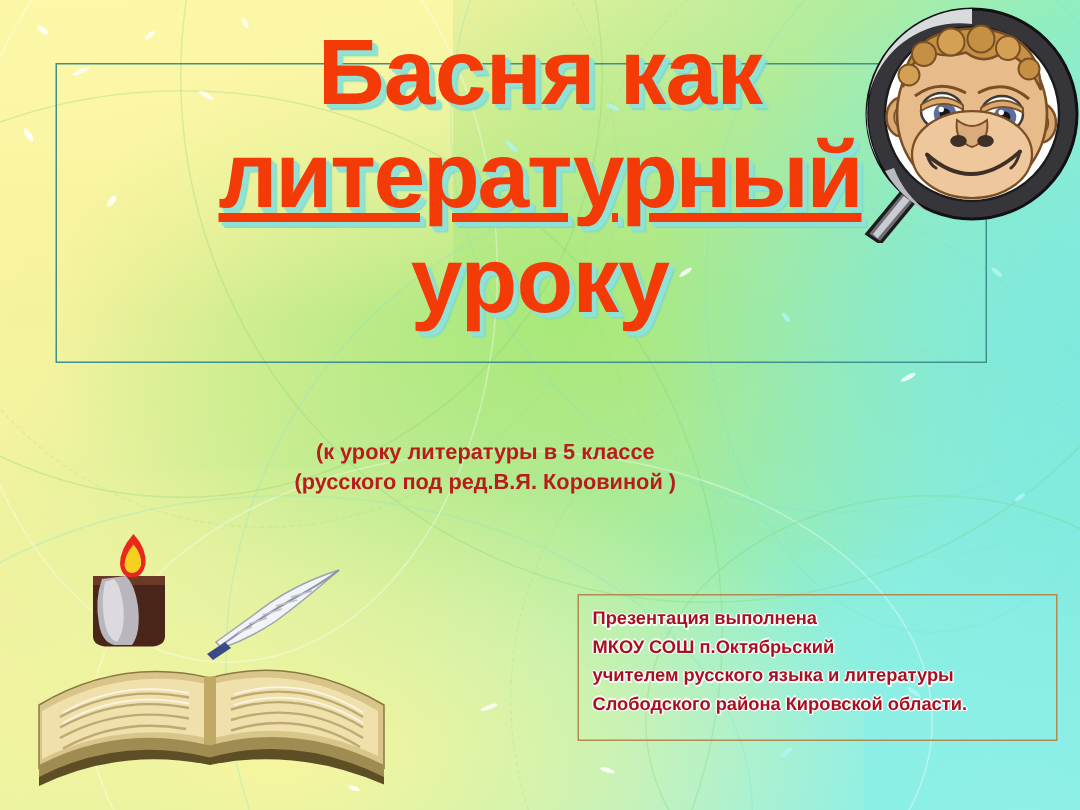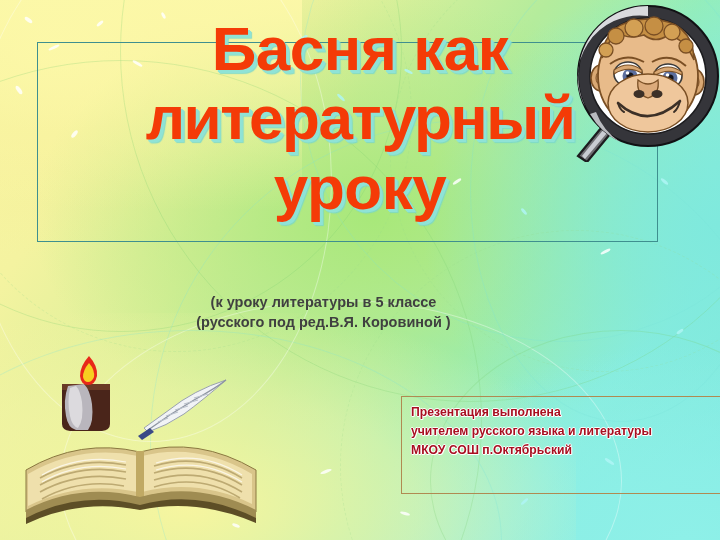--- a/index.html
+++ b/index.html
@@ -78,45 +78,45 @@
     line-height: 1.12;
     color: #f43b07;
     letter-spacing: -0.5px;
     text-shadow:
       2px 2px 0 #8fe3d6,
       3px 3px 0 #8fe3d6,
       4px 4px 1px rgba(120,215,205,0.85);
     white-space: nowrap;
   }
   .title .ln { display: block; }
-  .title .ln2 { letter-spacing: -1.5px; }
+  .title .ln2 { letter-spacing: -1.5px; text-decoration: underline; }
 
   
   .subtitle {
     position: absolute;
     left: 0; top: 293px;
     width: 647px;
     text-align: center;
     font-size: 14.5px;
     font-weight: bold;
     line-height: 1.35;
-    color: #404040;
+    color: #b91c1c;
   }
   .subtitle .sl { display: block; }
 
   
   .book-art { position: absolute; left: 18px; top: 352px; width: 260px; height: 180px; }
 
   
   .magnifier { position: absolute; left: 560px; top: 2px; width: 160px; height: 160px; }
 
   
   .credits {
     position: absolute;
-    left: 401px; top: 396px;
+    left: 385px; top: 396px;
     width: 320px; height: 98px;
     border: 1px solid #b08a52;
     box-sizing: border-box;
     padding: 6px 0 0 9px;
   }
   .credits .cl {
     display: block;
     font-size: 12.2px;
     font-weight: bold;
     line-height: 1.55;
@@ -297,17 +297,18 @@
         <path d="M24 123 Q62 101 108 110"></path>
         <path d="M24 130 Q62 108 108 117"></path>
         <path d="M138 111 Q182 97 224 123"></path>
         <path d="M138 118 Q182 104 224 130"></path>
       </g>
     </svg>
   </div>
 
   <div class="credits">
     <span class="cl">Презентация выполнена</span>
+    <span class="cl">МКОУ СОШ п.Октябрьский</span>
     <span class="cl">учителем русского языка и литературы</span>
-    <span class="cl">МКОУ СОШ п.Октябрьский</span>
+    <span class="cl">Слободского района Кировской области.</span>
   </div>
 
 </div>
 
 </body></html>

